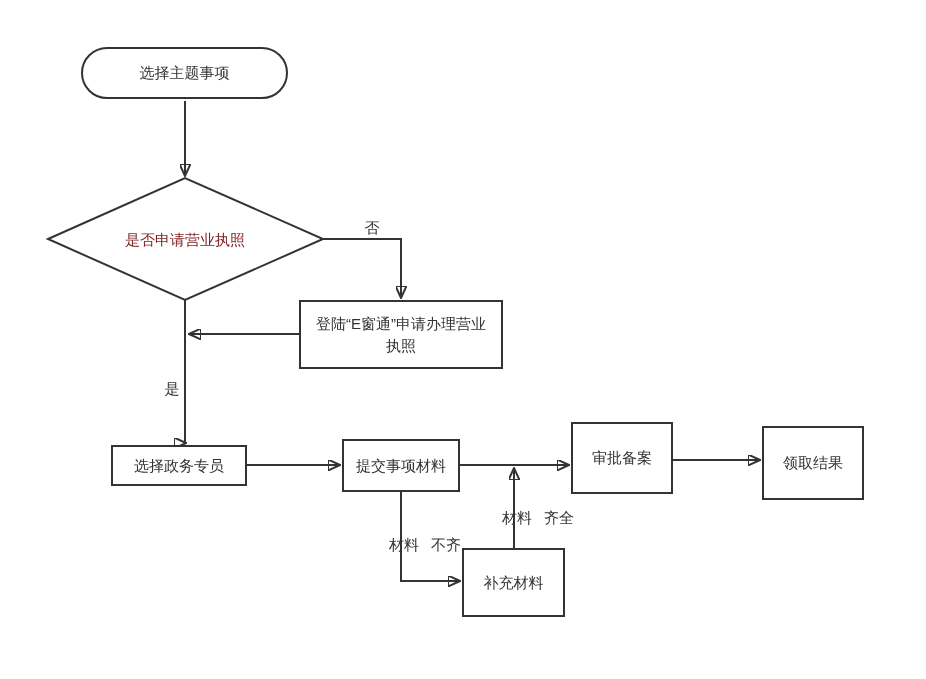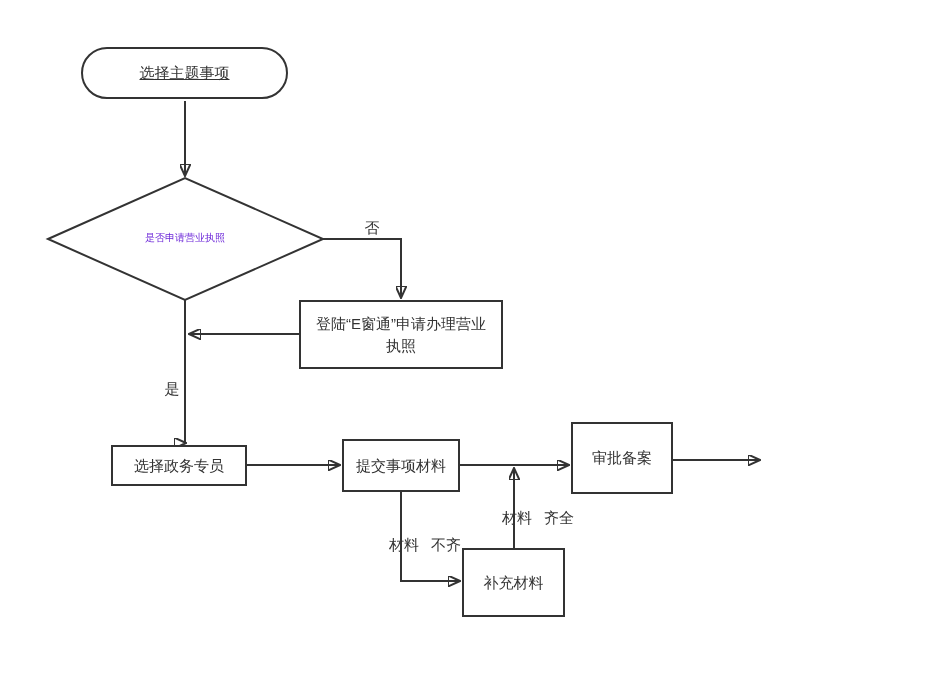--- a/index.html
+++ b/index.html
@@ -38,35 +38,35 @@
     border: 2px solid #333333;
     background: #ffffff;
     display: flex;
     align-items: center;
     justify-content: center;
     text-align: center;
     font-size: 15px;
     line-height: 22px;
     color: #333333;
   }
-  .node-start       { left: 81px;  top: 47px;  width: 207px; height: 52px; border-radius: 26px; text-decoration: underline; }
+  .node-start       { left: 81px;  top: 47px;  width: 207px; height: 52px; border-radius: 26px; }
   .node-login       { left: 299px; top: 300px; width: 204px; height: 69px; padding: 12px 10px; }
   .node-specialist  { left: 111px; top: 445px; width: 136px; height: 41px; }
   .node-submit      { left: 342px; top: 439px; width: 118px; height: 53px; }
   .node-approval    { left: 571px; top: 422px; width: 102px; height: 72px; }
   .node-result      { left: 762px; top: 426px; width: 102px; height: 74px; }
   .node-supplement  { left: 462px; top: 548px; width: 103px; height: 69px; }
   .decision-label {
     position: absolute;
     left: 85px;
     top: 231px;
     width: 200px;
     text-align: center;
-    font-size: 10px;
-    color: #6d28d9;
+    font-size: 15px;
+    color: #7f1d1d;
   }
   .edge-label {
     position: absolute;
     font-size: 15px;
     color: #333333;
     text-align: center;
   }
   .edge-label-no  { left: 358px; top: 219px; width: 28px; }
   .edge-label-yes { left: 158px; top: 380px; width: 28px; }
   .edge-label-split {
@@ -120,20 +120,23 @@
   </div>
 
   <div class="node node-submit">
     <span>提交事项材料</span>
   </div>
 
   <div class="node node-approval">
     <span>审批备案</span>
   </div>
 
+  <div class="node node-result">
+    <span>领取结果</span>
+  </div>
 
   <div class="node node-supplement">
     <span>补充材料</span>
   </div>
 
   <div class="edge-label edge-label-no">否</div>
   <div class="edge-label edge-label-yes">是</div>
 
   <div class="edge-label edge-label-split edge-label-incomplete">
     <span>材料</span>

